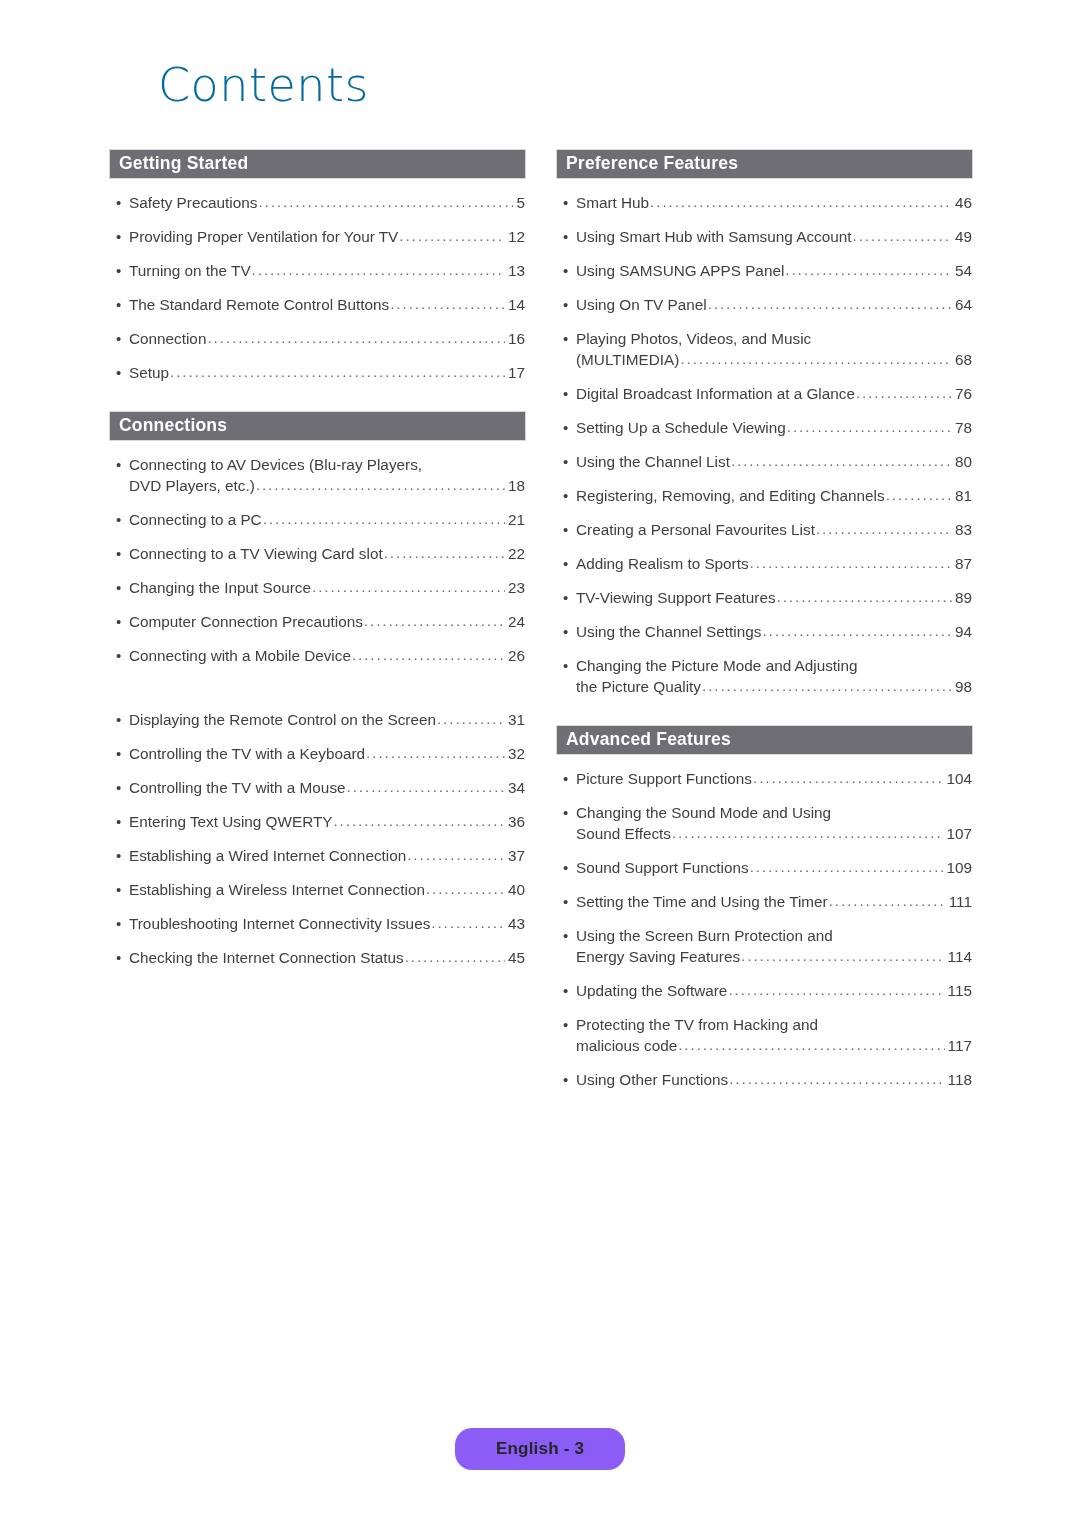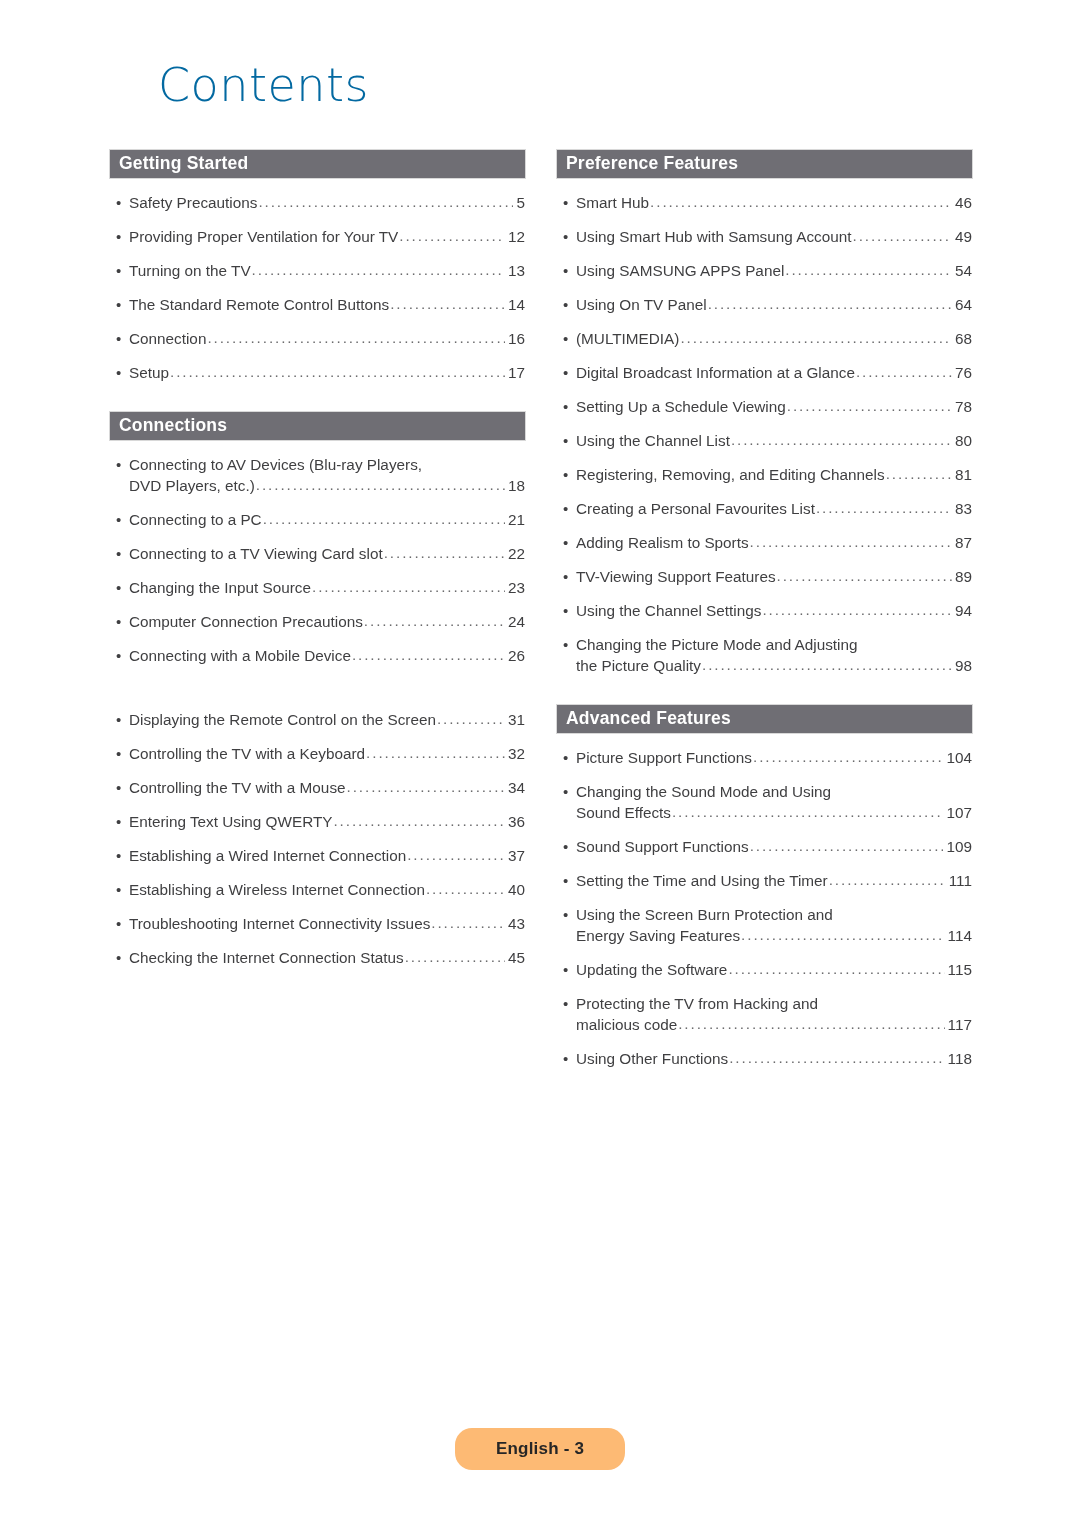--- a/index.html
+++ b/index.html
@@ -136,21 +136,21 @@
 
   .footer {
     position: absolute;
     left: 0;
     top: 1428px;
     width: 1080px;
     display: flex;
     justify-content: center;
   }
   .footer-pill {
-    background: #fdba74;
+    background: #8b5cf6;
     border-radius: 17px;
     width: 170px;
     height: 42px;
     display: flex;
     align-items: center;
     justify-content: center;
   }
   .footer-label {
     font-size: 17px;
     font-weight: bold;
@@ -431,20 +431,21 @@
                 <div class="entry-line">
                   <span class="entry-text">Using On TV Panel</span>
                   <span class="leader">........................................................................................................................</span>
                   <span class="entry-page">64</span>
                 </div>
               </div>
             </li>
             <li class="toc-entry">
               <span class="bullet">•</span>
               <div class="entry-body">
+                <div class="entry-wrapline">Playing Photos, Videos, and Music</div>
                 <div class="entry-line">
                   <span class="entry-text">(MULTIMEDIA)</span>
                   <span class="leader">........................................................................................................................</span>
                   <span class="entry-page">68</span>
                 </div>
               </div>
             </li>
             <li class="toc-entry">
               <span class="bullet">•</span>
               <div class="entry-body">

